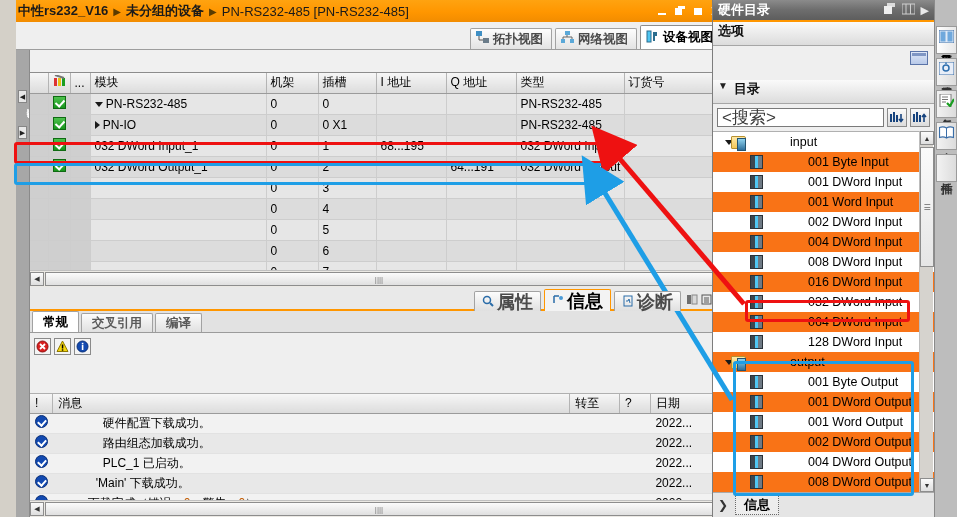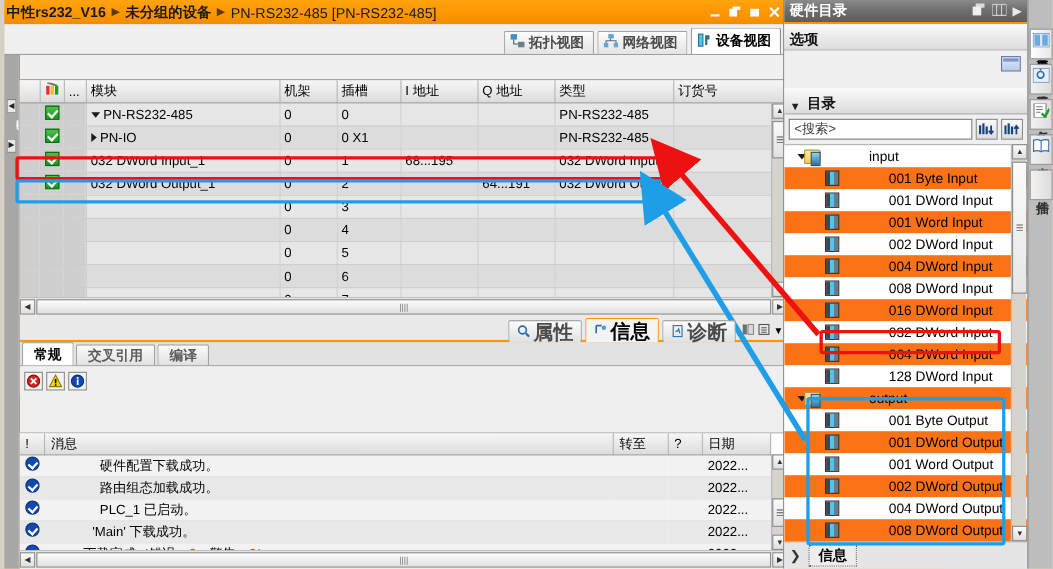--- a/index.html
+++ b/index.html
@@ -9,22 +9,22 @@
     overflow: hidden;
     font-family: "Liberation Sans", "DejaVu Sans", sans-serif;
     font-size: 12px;
     background: #d4d0c8;
     -webkit-font-smoothing: none;
   }
   #app { position: relative; width: 957px; height: 517px; }
 
   
   #editor {
-    position: absolute; left: 4px; top: 0; width: 856px; height: 517px;
-    background: #fdba74;
+    position: absolute; left: 16px; top: 0; width: 856px; height: 517px;
+    background: #8b5cf6;
   }
 
   
   #titlebar {
     position: absolute; left: 0; top: 0; width: 712px; height: 22px;
     background: linear-gradient(180deg,#ffa310 0%,#ff9600 55%,#f28c00 100%);
     display: flex; align-items: center;
   }
   .crumb { font-size: 13px; color: #1a1a1a; white-space: nowrap; }
   .crumb.b { font-weight: bold; }
@@ -239,39 +239,39 @@
     background: #efefef; border-left: 1px solid #7d7d7d;
   }
   #cat-title {
     height: 22px; background: linear-gradient(180deg,#8b8b8b 0%,#6e6e6e 48%,#5d5d5d 100%);
     display: flex; align-items: center; padding: 0 5px;
     border-bottom: 2px solid #ff9600;
   }
   #cat-title .t { color:#fff; font-size:13px; font-weight:bold; }
   #cat-title .icons { margin-left:auto; display:flex; align-items:center; gap:6px; color:#e9e9e9; }
   .cat-sec {
-    height: 24px; display:flex; align-items:flex-end; padding:0 5px;
+    height: 24px; display:flex; align-items:flex-start; padding:0 5px;
     background: linear-gradient(180deg,#fafafa,#dcdcdc);
     border-bottom: 1px solid #a6a6a6;
     font-size: 13px; font-weight: bold; color:#111;
   }
   .cat-sec .chev { margin-right:6px; font-size:10px; color:#222; }
   #cat-optbody { height: 34px; background:#efefef; position:relative; }
   #cat-optbody .winico {
     position:absolute; right:6px; top:5px; width:18px; height:14px;
     border:1px solid #5b74a8; background:linear-gradient(180deg,#dfe8f7,#b9cae9);
   }
   #cat-optbody .winico::before{
     content:""; position:absolute; left:1px; top:1px; right:1px; height:3px; background:#7f96c4;
   }
 
   #searchrow { display:flex; align-items:center; gap:3px; padding:4px 4px 2px 4px; }
   #searchbox {
     flex:1; height:19px; background:#fff; border:1px solid #7a7a7a;
-    font-size:12px; color:#3a3a3a; display:flex; align-items:center; padding-left:4px;
+    font-size:17px; color:#3a3a3a; display:flex; align-items:center; padding-left:4px;
   }
   .tbico {
     width:20px;height:19px;border:1px solid #8a8a8a;
     background:linear-gradient(180deg,#fafafa,#dcdcdc);
     display:flex;align-items:center;justify-content:center;
   }
   #filterrow { display:flex; align-items:center; gap:4px; padding:2px 4px 4px 4px; font-size:12px; }
   .bluechk {
     width:13px;height:13px;background:linear-gradient(180deg,#ffffff,#e9f1fb);
     border:1px solid #3f6fae; display:inline-block; position:relative;

